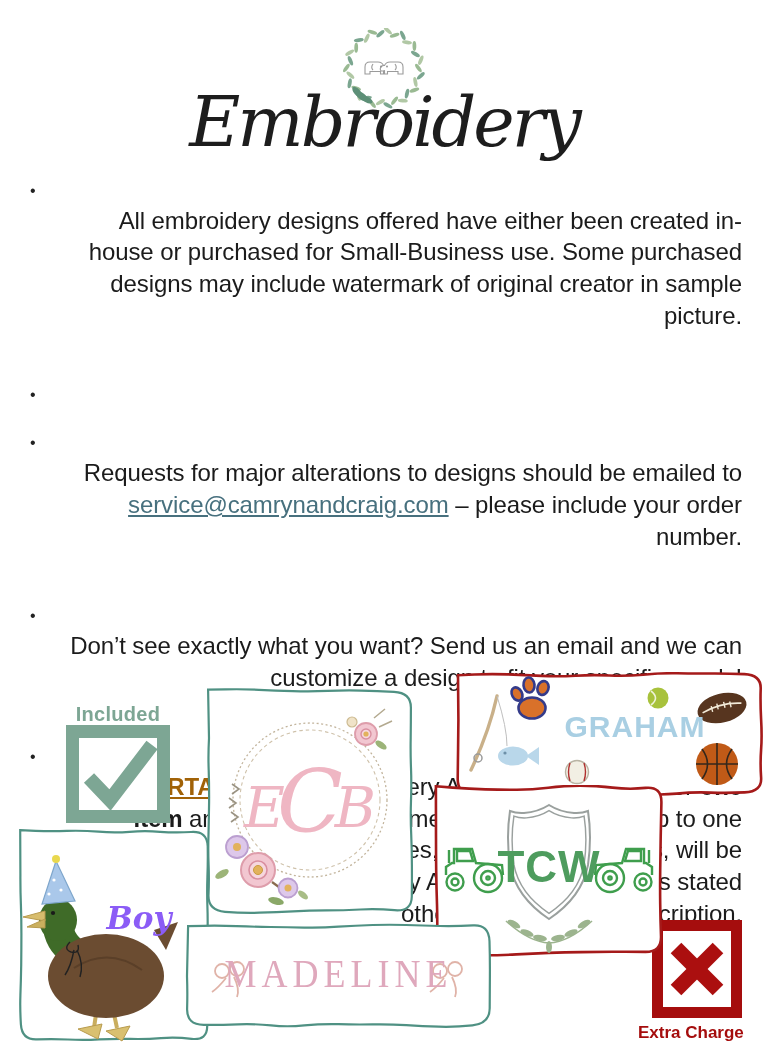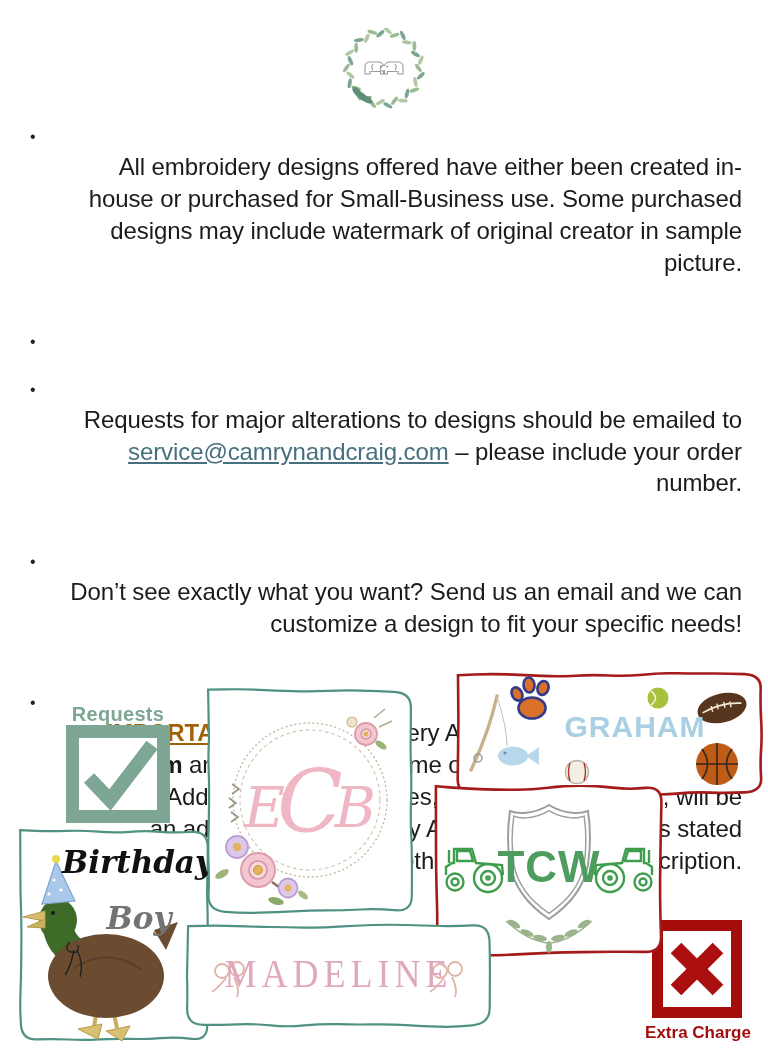--- a/index.html
+++ b/index.html
@@ -33,21 +33,21 @@
   }
   .included-box{
     position:absolute;left:66px;top:62px;width:104px;height:98px;box-sizing:border-box;
     border:13px solid #7da694;background:#fff;
   }
   .extra-box{
     position:absolute;left:652px;top:257px;width:90px;height:98px;box-sizing:border-box;
     border:11px solid #a50d0d;background:#fff;
   }
   .extra-label{
-    position:absolute;left:638px;top:360px;width:120px;text-align:center;
+    position:absolute;left:638px;top:360px;width:120px;text-align:left;
     color:#a50d0d;font-weight:bold;font-size:17px;
   }
   
   .ecb-letters{
     position:absolute;inset:0;display:flex;align-items:center;justify-content:center;
     font-family:"DejaVu Serif",serif;font-style:italic;color:#efb6c3;z-index:2;
   }
   .ecb-letters .l1,.ecb-letters .l3{font-size:56px;transform:translateY(6px);}
   .ecb-letters .l2{font-size:86px;margin:0 -8px;}
   
@@ -57,21 +57,21 @@
   }
   
   .tcw-letters{
     position:absolute;left:0;right:0;top:57px;text-align:center;
     font-size:44px;font-weight:bold;letter-spacing:1px;color:#4e9c5e;z-index:2;
   }
   
   .bday-1{position:absolute;left:44px;top:16px;width:150px;text-align:center;
     font-family:"DejaVu Serif",serif;font-style:italic;font-weight:bold;font-size:31px;color:#111;z-index:2;}
   .bday-2{position:absolute;left:66px;top:72px;width:110px;text-align:center;
-    font-family:"DejaVu Serif",serif;font-style:italic;font-weight:bold;font-size:31px;color:#737373;z-index:2;}
+    font-family:"DejaVu Serif",serif;font-style:italic;font-weight:bold;font-size:31px;color:#8b5cf6;z-index:2;}
   
   .madeline-name{
     position:absolute;left:0;right:0;top:30px;text-align:center;
     font-family:"Liberation Serif",serif;font-size:36px;letter-spacing:5px;color:#dfa8bc;
     transform:scaleY(1.12);z-index:2;
   }
   svg{display:block;}
 </style>
 </head>
 <body>
@@ -119,20 +119,21 @@
         <g stroke="#9b9b9b" fill="#ffffff" stroke-width="1.1">
           <path d="M26,46 V39 Q26,34 31,34 H39 Q43,34 44.5,37.5 Q48.2,37 48.7,40.5 Q49,43.5 46,43 L44.5,42.6 V46 H41.5 V43.5 H31 V46 Z"></path>
           <path d="M64,46 V39 Q64,34 59,34 H51 Q47,34 45.5,37.5 Q41.8,37 41.3,40.5 Q41,43.5 44,43 L45.5,42.6 V46 H48.5 V43.5 H59 V46 Z"></path>
           <path d="M34,36 Q31.5,39.5 34,42" fill="none"></path>
           <path d="M56,36 Q58.5,39.5 56,42" fill="none"></path>
         </g>
         <circle cx="42" cy="38.5" r="0.9" fill="#8c8c8c"></circle>
         <circle cx="48" cy="38.5" r="0.9" fill="#8c8c8c"></circle>
       </svg>
     </div>
+    <h1 class="script-title">Embroidery</h1>
   </div>
 
   <div class="bullets">
 
     <div class="bullet-row">
       <span class="dot">•</span>
       <p class="bullet-text">All embroidery designs offered have either been created in-house or purchased for Small-Business use. Some purchased designs may include watermark of original creator in sample picture.</p>
     </div>
 
     <div class="bullet-row">
@@ -150,21 +151,21 @@
     </div>
 
     <div class="bullet-row">
       <span class="dot">•</span>
       <p class="bullet-text"><span class="important">IMPORTANT:</span><span> One “Embroidery Add-On” for $7.99 is for </span><strong>one item</strong><span> and can include a name or monogram and up to one design. Additional apparel pieces, or additional designs, will be an additional “Embroidery Add-On” charge unless stated otherwise in product description.</span></p>
     </div>
   </div>
 
   <div class="samples">
 
-    <div class="included-label">Requests</div>
+    <div class="included-label">Included</div>
     <div class="included-box">
       <svg width="78" height="72" viewBox="0 0 78 72">
         <polyline points="10,40 31,62 73,7" fill="none" stroke="#7da694" stroke-width="14"></polyline>
       </svg>
     </div>
 
     <div class="wavy" style="left:455px;top:9px;width:309px;height:124px;z-index:1;">
         <svg width="309" height="124" viewBox="0 0 309 124" class="border-svg">
           <path d="M3.0,3.3 Q3.0,3.3 19.4,2.5 Q35.7,1.8 53.0,2.4 Q70.2,3.0 86.6,3.9 Q103.0,4.8 120.4,3.7 Q137.9,2.6 154.3,3.5 Q170.8,4.4 188.1,2.7 Q205.4,1.0 222.0,1.3 Q238.7,1.7 255.7,1.5 Q272.7,1.4 289.4,2.1 Q306.1,2.9 305.7,16.6 Q305.2,30.3 306.1,47.3 Q307.1,64.3 306.1,77.7 Q305.1,91.2 306.1,105.4 Q307.1,119.5 289.6,120.4 Q272.1,121.2 255.6,120.6 Q239.1,119.9 221.6,121.6 Q204.2,123.3 187.7,121.5 Q171.2,119.7 154.5,120.0 Q137.8,120.2 120.5,121.2 Q103.2,122.3 86.6,121.3 Q70.0,120.3 52.8,121.7 Q35.7,123.0 19.0,122.9 Q2.4,122.8 2.7,106.5 Q2.9,90.2 3.1,75.9 Q3.2,61.5 3.4,47.4 Z" fill="#ffffff" stroke="#a51a1a" stroke-width="2.6"></path>
         </svg>
@@ -295,21 +296,20 @@
         </svg>
         <div class="tcw-letters">TCW</div>
       </div>
     </div>
 
     <div class="wavy" style="left:18px;top:165px;width:192px;height:214px;z-index:2;">
         <svg width="192" height="214" viewBox="0 0 192 214" class="border-svg">
           <path d="M2.2,2.1 Q2.2,2.1 17.6,2.8 Q32.9,3.5 48.9,2.9 Q64.9,2.4 80.5,3.7 Q96.1,4.9 111.6,3.8 Q127.1,2.6 142.1,3.8 Q157.1,4.9 173.2,4.0 Q189.4,3.0 189.7,18.3 Q190.0,33.6 189.4,49.1 Q188.9,64.7 189.4,78.2 Q189.9,91.7 189.5,107.3 Q189.0,122.8 189.3,138.2 Q189.7,153.6 189.4,168.6 Q189.1,183.6 189.2,198.1 Q189.3,212.6 173.6,210.8 Q157.9,209.0 143.0,210.1 Q128.1,211.3 112.3,210.9 Q96.4,210.5 81.0,211.4 Q65.6,212.4 49.8,211.5 Q34.0,210.7 19.0,211.4 Q3.9,212.1 2.9,196.4 Q1.9,180.7 2.4,167.3 Q2.9,153.9 3.2,137.1 Q3.4,120.2 3.4,105.4 Q3.4,90.6 2.9,76.6 Q2.3,62.6 2.4,46.5 Z" fill="#ffffff" stroke="#4f9183" stroke-width="2.2"></path>
         </svg>
       <div class="card-content">
-        <div class="bday-1">Birthday</div>
         <div class="bday-2">Boy</div>
         <svg width="192" height="214" viewBox="0 0 192 214" style="position:absolute;inset:0;">
 
           <line x1="78" y1="186" x2="76" y2="200" stroke="#c9ad5e" stroke-width="4"></line>
           <line x1="96" y1="186" x2="99" y2="200" stroke="#c9ad5e" stroke-width="4"></line>
           <polygon points="60,201 84,196 80,211" fill="#d9c070" stroke="#b89b4e" stroke-width="1"></polygon>
           <polygon points="88,203 112,198 104,213" fill="#d9c070" stroke="#b89b4e" stroke-width="1"></polygon>
 
           <path d="M24,96 Q27,122 45,134 L64,112 Q52,102 56,88 Z" fill="#3f6b28"></path>
           <ellipse cx="40" cy="92" rx="19" ry="21" fill="#3f6b28"></ellipse>

